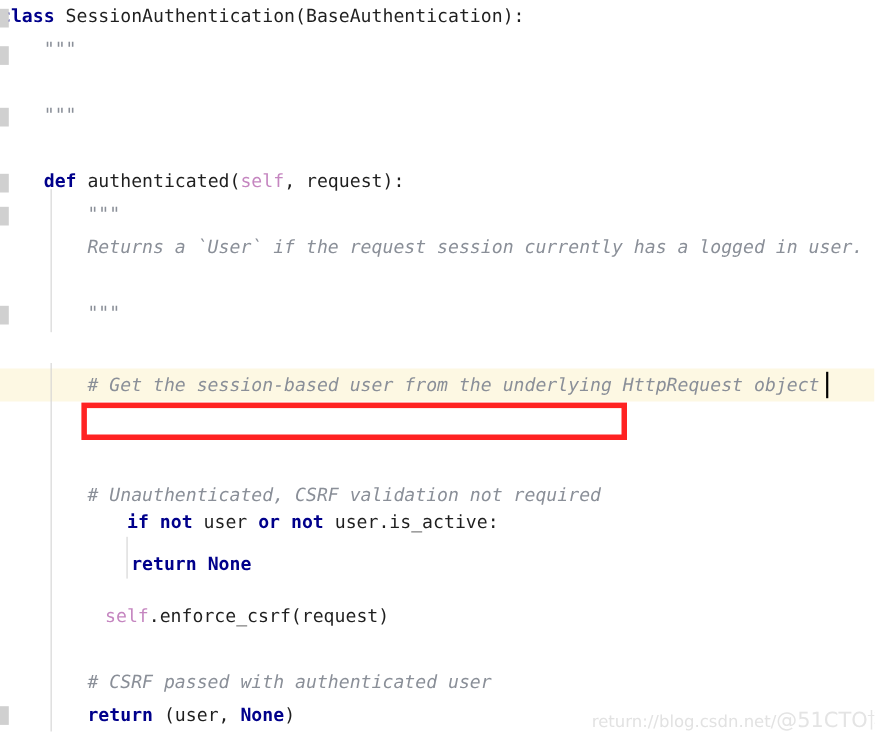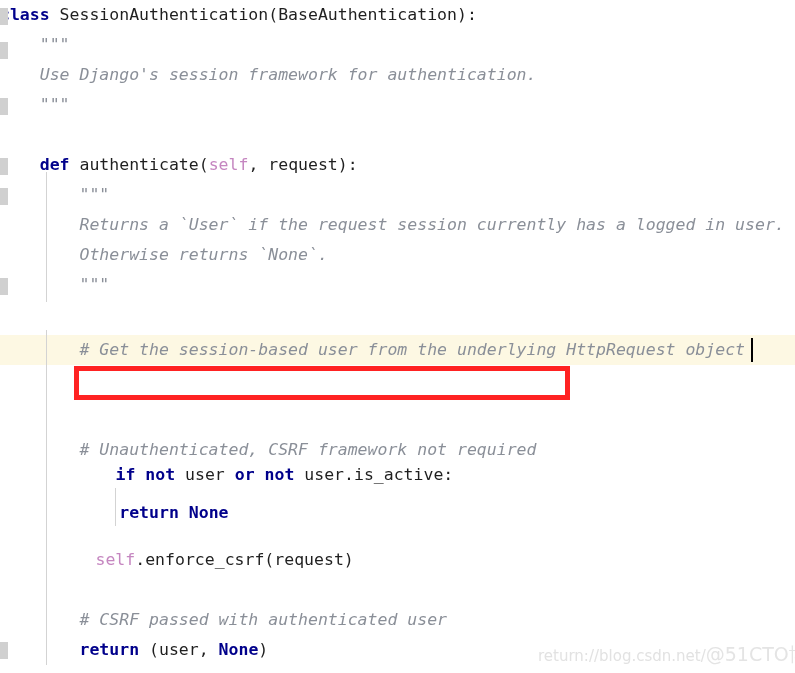--- a/index.html
+++ b/index.html
@@ -115,33 +115,31 @@
 </style>
 </head>
 <body>
 
 <div id="editor">
 
   <div class="code-surface">
 
     <div class="line" style="top:0px;"><span class="txt kw">class</span><span class="txt plain"> SessionAuthentication(BaseAuthentication):</span></div>
     <div class="line" style="top:30px;"><span class="txt cmt">    """</span></div>
-    <div class="line" style="top:60px;"><span class="txt cmt">    Use Django's session framework for authentication.</span></div>
     <div class="line" style="top:90px;"><span class="txt cmt">    """</span></div>
     <div class="line" style="top:120px;"></div>
-    <div class="line" style="top:150px;"><span class="txt plain">    </span><span class="txt kw">def</span><span class="txt plain"> authenticate(</span><span class="txt self">self</span><span class="txt plain">, request):</span></div>
+    <div class="line" style="top:150px;"><span class="txt plain">    </span><span class="txt kw">def</span><span class="txt plain"> authenticated(</span><span class="txt self">self</span><span class="txt plain">, request):</span></div>
     <div class="line" style="top:180px;"><span class="txt cmt">        """</span></div>
     <div class="line" style="top:210px;"><span class="txt cmt">        Returns a `User` if the request session currently has a logged in user.</span></div>
-    <div class="line" style="top:240px;"><span class="txt cmt">        Otherwise returns `None`.</span></div>
     <div class="line" style="top:270px;"><span class="txt cmt">        """</span></div>
     <div class="line" style="top:300px;"></div>
     <div class="line current" style="top:335px;"><span class="txt cmt">        # Get the session-based user from the underlying HttpRequest object</span></div>
     <div class="line" style="top:370px;"><span class="txt plain">        user = </span><span class="txt builtin">getattr</span><span class="txt plain">(request._request, </span><span class="txt str">'user'</span><span class="txt plain">, </span><span class="txt kw">None</span><span class="txt plain">)</span></div>
     <div class="line" style="top:400px;"></div>
-    <div class="line" style="top:435px;"><span class="txt cmt">        # Unauthenticated, CSRF framework not required</span></div>
+    <div class="line" style="top:435px;"><span class="txt cmt">        # Unauthenticated, CSRF validation not required</span></div>
     <div class="line" style="top:460px;margin-left:36px;"><span class="txt plain">        </span><span class="txt kw">if</span><span class="txt plain"> </span><span class="txt kw">not</span><span class="txt plain"> user </span><span class="txt kw">or</span><span class="txt plain"> </span><span class="txt kw">not</span><span class="txt plain"> user.is_active:</span></div>
     <div class="line" style="top:498px;"><span class="txt plain">            </span><span class="txt kw">return</span><span class="txt plain"> </span><span class="txt kw">None</span></div>
     <div class="line" style="top:515px;"></div>
     <div class="line" style="top:545px;padding-left:16px;"><span class="txt plain">        </span><span class="txt self">self</span><span class="txt plain">.enforce_csrf(request)</span></div>
     <div class="line" style="top:575px;"></div>
     <div class="line" style="top:605px;"><span class="txt cmt">        # CSRF passed with authenticated user</span></div>
     <div class="line" style="top:635px;"><span class="txt plain">        </span><span class="txt kw">return</span><span class="txt plain"> (user, </span><span class="txt kw">None</span><span class="txt plain">)</span></div>
 
   </div>
 

